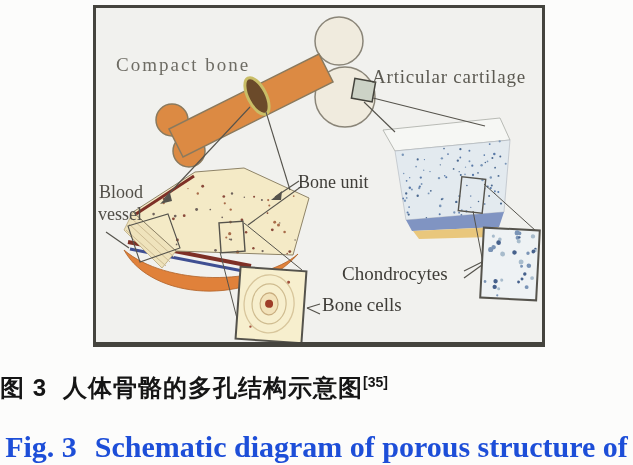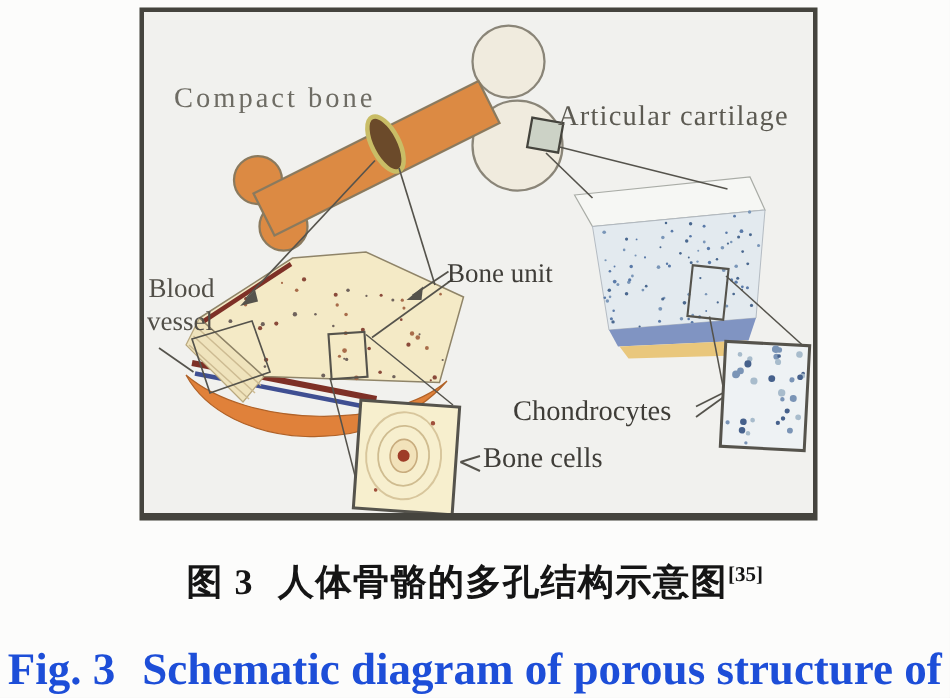--- a/index.html
+++ b/index.html
@@ -6,23 +6,23 @@
   body{background:#ffffff;font-family:"Liberation Serif",serif;}
   .page{position:relative;width:633px;height:465px;background:#fcfcfb;overflow:hidden;}
   .figure-frame{
     position:absolute;left:93px;top:5px;width:446px;height:334px;
     border:3px solid #45443e;border-bottom-width:5px;
     background:#f1f1ee;
     text-align:right;
   }
   .figure-frame svg{display:block;}
   .caption-zh{
-    position:absolute;top:372px;left:0;width:633px;text-align:center;
+    position:absolute;top:372px;left:0;width:633px;
     font-weight:bold;font-size:24px;color:#151515;letter-spacing:1px;
-    font-family:Liberation Serif, serif;
+    font-family:Liberation Sans, sans-serif;
   }
   .caption-zh .prefix{margin-right:16px;}
   .caption-zh sup{font-size:14px;letter-spacing:0;}
   .caption-en{
     position:absolute;top:430px;left:0;width:633px;text-align:center;
     font-weight:bold;font-size:30px;color:#1d4ed8;
     font-family:"Liberation Serif",serif;
   }
   .caption-en .prefix{margin-right:18px;}
   text{font-family:"Liberation Serif",serif;}

